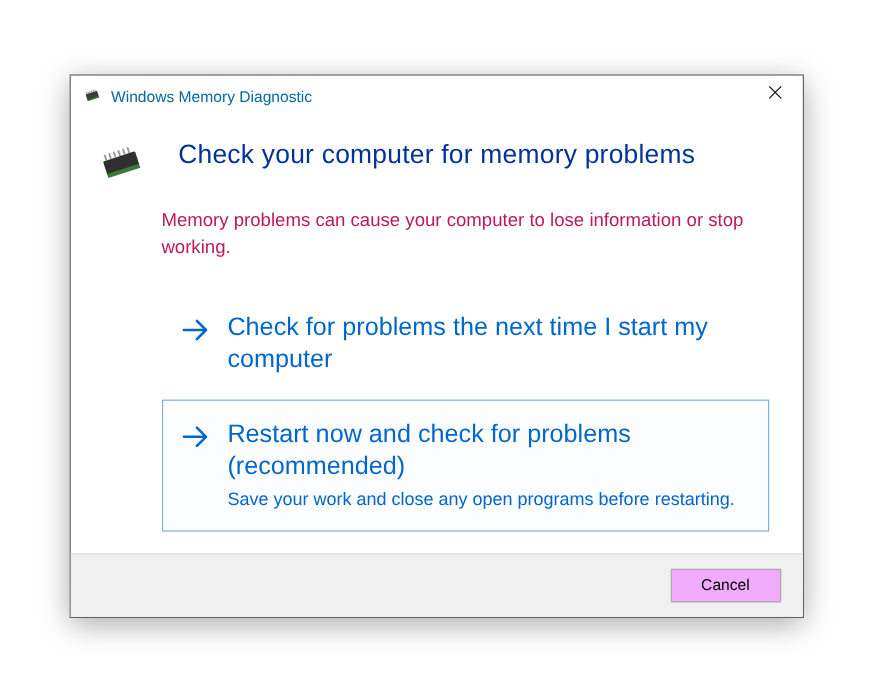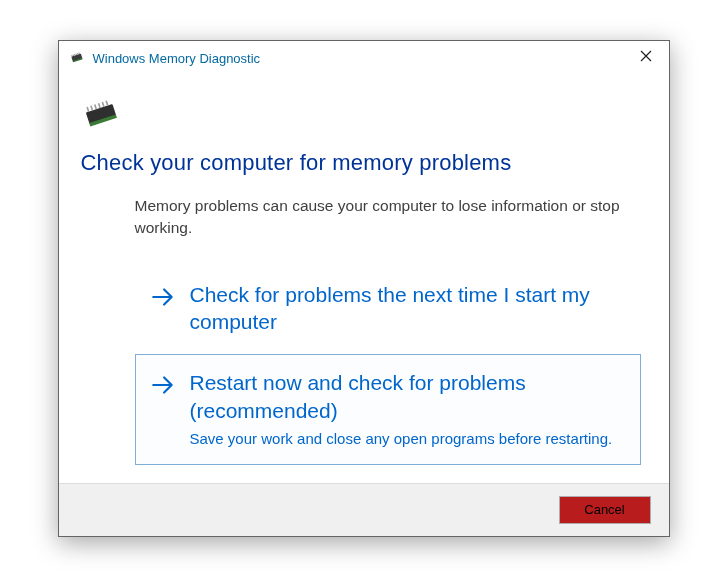--- a/index.html
+++ b/index.html
@@ -49,40 +49,39 @@
       justify-content: center;
       cursor: pointer;
     }
     .close-btn svg { width: 12px; height: 12px; }
     .content {
       padding: 18px 28px 18px 22px;
     }
     .header-row {
       display: flex;
       align-items: flex-start;
-      gap: 14px;
-      flex-direction: column;
+      gap: 28px;
     }
     .header-icon {
       width: 40px;
       height: 38px;
       flex: 0 0 40px;
       margin-top: 2px;
     }
     .heading {
       color: #003399;
       font-size: 22px;
       font-weight: 400;
       line-height: 1.25;
       letter-spacing: 0.2px;
     }
     .description {
       margin-top: 18px;
       margin-left: 54px;
-      color: #404040;
+      color: #be185d;
       font-size: 15.5px;
       line-height: 1.45;
     }
     .options {
       margin-top: 26px;
       margin-left: 54px;
     }
     .option {
       display: flex;
       align-items: flex-start;
@@ -119,21 +118,21 @@
     .button-bar {
       background: #f0f0f0;
       border-top: 1px solid #dcdcdc;
       padding: 12px 18px;
       display: flex;
       justify-content: flex-end;
     }
     .btn {
       min-width: 92px;
       height: 28px;
-      background: #b91c1c;
+      background: #f0abfc;
       border: 1px solid #adadad;
       font-family: inherit;
       font-size: 13px;
       color: #000;
       cursor: pointer;
     }
   </style>
 </head>
 <body>
 

